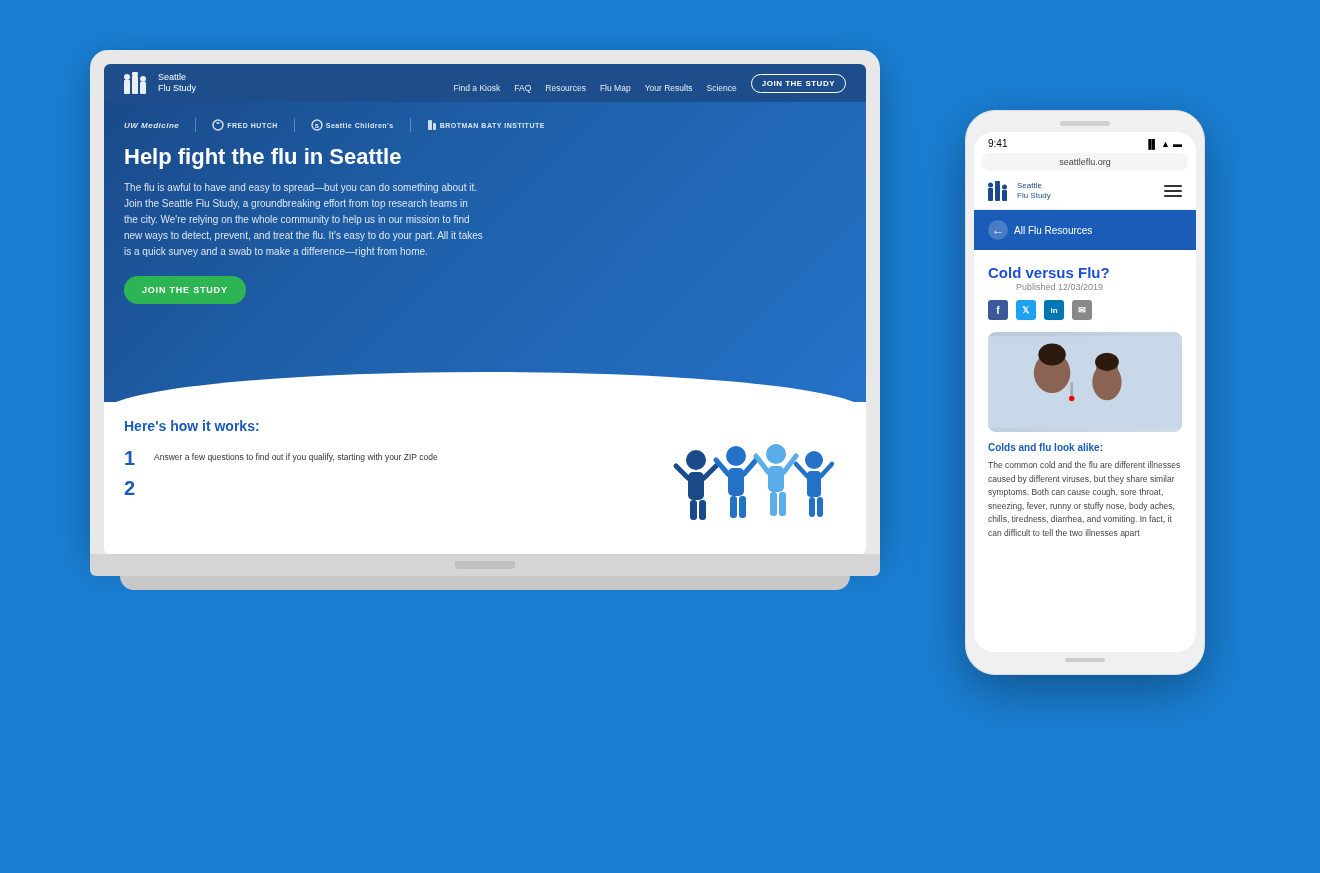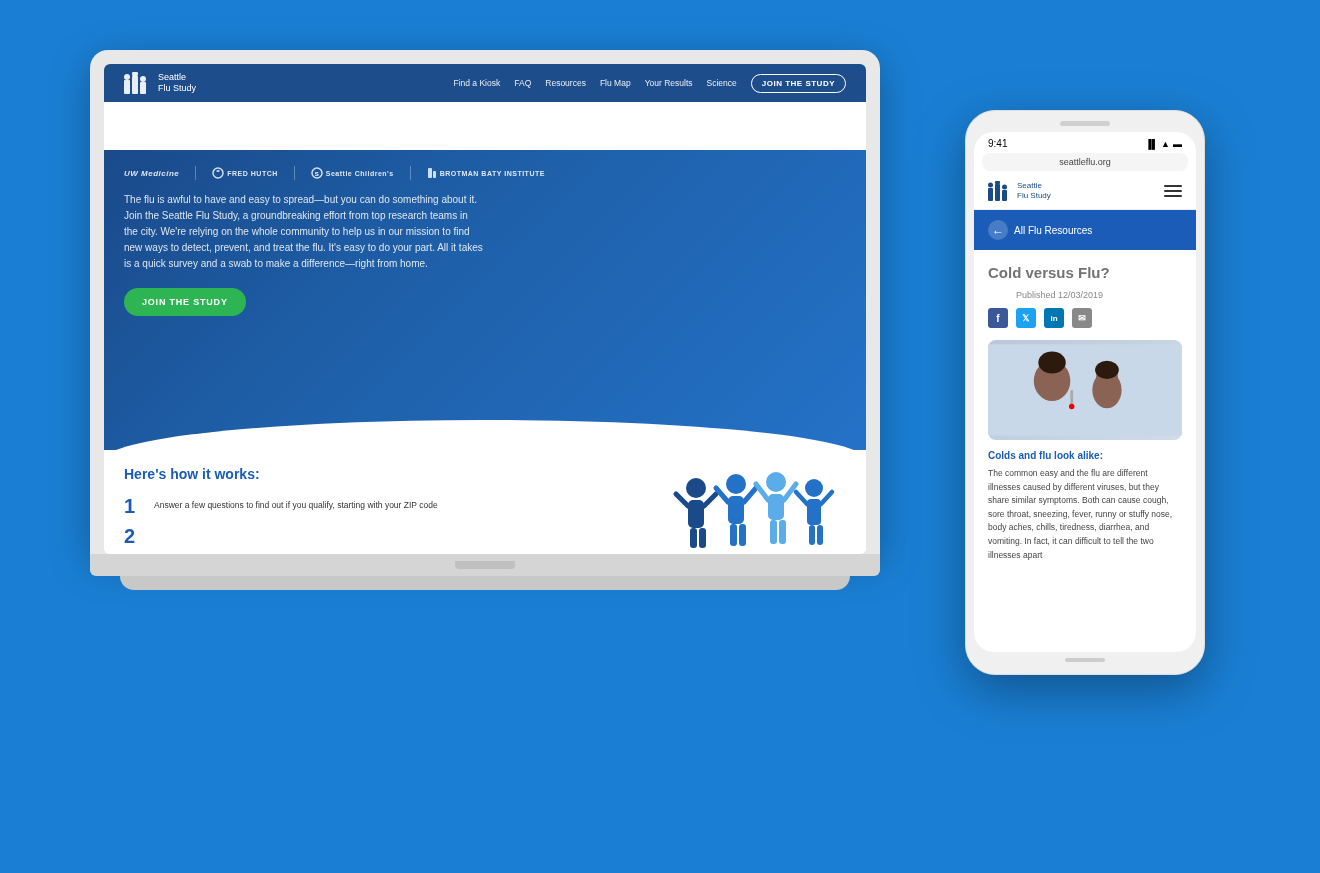--- a/index.html
+++ b/index.html
@@ -106,21 +106,21 @@
     }
 
     .logo-text span {
       display: block;
       font-weight: 400;
       font-size: 9px;
     }
 
     .nav-links {
       display: flex;
-      align-items: center;
+      align-items: flex-end;
       gap: 14px;
       margin-left: auto;
     }
 
     .nav-link {
       color: #fff;
       font-size: 8.5px;
       text-decoration: none;
       opacity: 0.9;
     }
@@ -136,21 +136,20 @@
       letter-spacing: 0.5px;
     }
 
     
     .hero {
       background: linear-gradient(135deg, #1a4a8a 0%, #1e5fa8 40%, #2472c8 100%);
       flex: 0 0 300px;
       padding: 16px 20px;
       position: relative;
       overflow: hidden;
-      margin-top: 48px;
     }
 
     .hero::after {
       content: '';
       position: absolute;
       bottom: -30px;
       left: 0;
       right: 0;
       height: 60px;
       background: #fff;
@@ -394,24 +393,24 @@
       font-size: 10px;
       font-weight: 500;
     }
 
     
     .phone-article {
       padding: 14px 14px 10px;
     }
 
     .article-title {
-      color: #737373;
+      color: #1d4ed8;
       font-size: 15px;
       font-weight: 800;
-      margin-bottom: 8px;
+      margin-bottom: 0;
       line-height: 1.2;
     }
 
     .article-date {
       color: #888;
       font-size: 9px;
       margin-bottom: 8px;
       padding-left: 28px;
     }
 
@@ -531,20 +530,21 @@
               <div class="partner-divider"></div>
               <span class="partner-logo" style="display:flex;align-items:center;gap:3px;">
                 <svg width="10" height="12" viewBox="0 0 10 12">
                   <rect x="1" y="1" width="4" height="10" rx="1" fill="rgba(255,255,255,0.8)"></rect>
                   <rect x="6" y="4" width="3" height="7" rx="1" fill="rgba(255,255,255,0.8)"></rect>
                 </svg>
                 <span>BROTMAN BATY INSTITUTE</span>
               </span>
             </div>
 
+            <h1 class="hero-title">Help fight the flu in Seattle</h1>
             <p class="hero-desc">The flu is awful to have and easy to spread—but you can do something about it. Join the Seattle Flu Study, a groundbreaking effort from top research teams in the city. We're relying on the whole community to help us in our mission to find new ways to detect, prevent, and treat the flu. It's easy to do your part. All it takes is a quick survey and a swab to make a difference—right from home.</p>
             <button class="hero-btn">JOIN THE STUDY</button>
           </div>
 
           <div class="how-it-works">
             <div class="hiw-left">
               <h2 class="hiw-title">Here's how it works:</h2>
               <div class="hiw-step">
                 <span class="step-num">1</span>
                 <p class="step-text">Answer a few questions to find out if you qualify, starting with your ZIP code</p>
@@ -665,21 +665,21 @@
               <ellipse cx="130" cy="50" rx="16" ry="20" fill="#8B6355"></ellipse>
               <ellipse cx="130" cy="36" rx="12" ry="12" fill="#8B6355"></ellipse>
               <ellipse cx="130" cy="28" rx="13" ry="10" fill="#2d1a0e"></ellipse>
 
               <rect x="90" y="50" width="3" height="18" rx="1.5" fill="#aaa"></rect>
               <circle cx="91.5" cy="68" r="3" fill="#e00"></circle>
             </svg>
           </div>
 
           <p class="article-subtitle">Colds and flu look alike:</p>
-          <p class="article-body">The common easy and the flu are different illnesses caused by different viruses, but they share similar symptoms. Both can cause cough, sore throat, sneezing, fever, runny or stuffy nose, body aches, chills, tiredness, diarrhea, and vomiting. In fact, it can difficult to tell the two illnesses apart</p>
+          <p class="article-body">The common cold and the flu are different illnesses caused by different viruses, but they share similar symptoms. Both can cause cough, sore throat, sneezing, fever, runny or stuffy nose, body aches, chills, tiredness, diarrhea, and vomiting. In fact, it can difficult to tell the two illnesses apart</p>
         </div>
 
       </div>
 
       <div class="phone-home"></div>
     </div>
   </div>
 
 </div>
 

